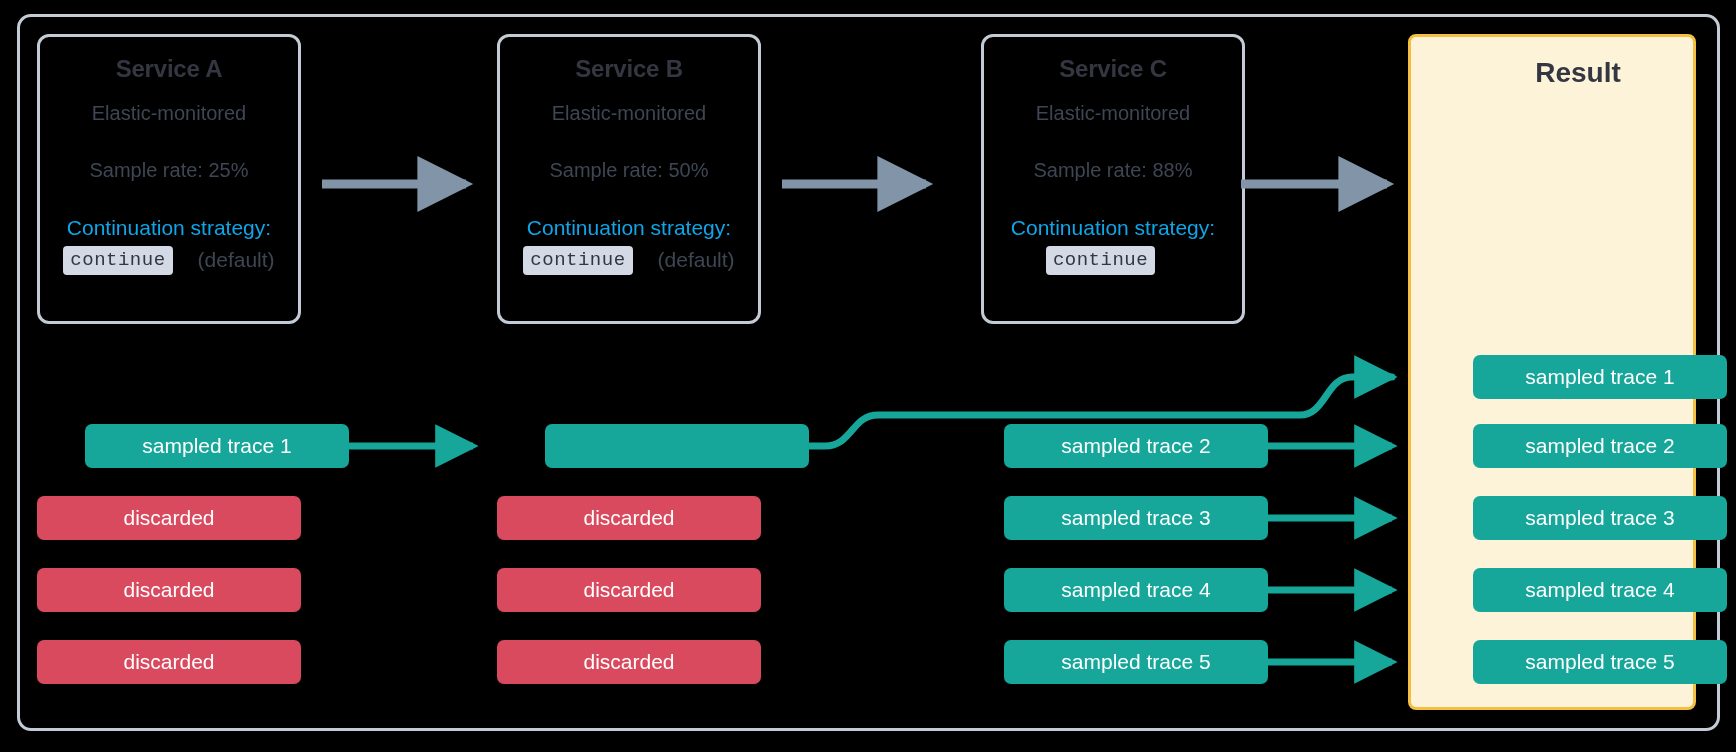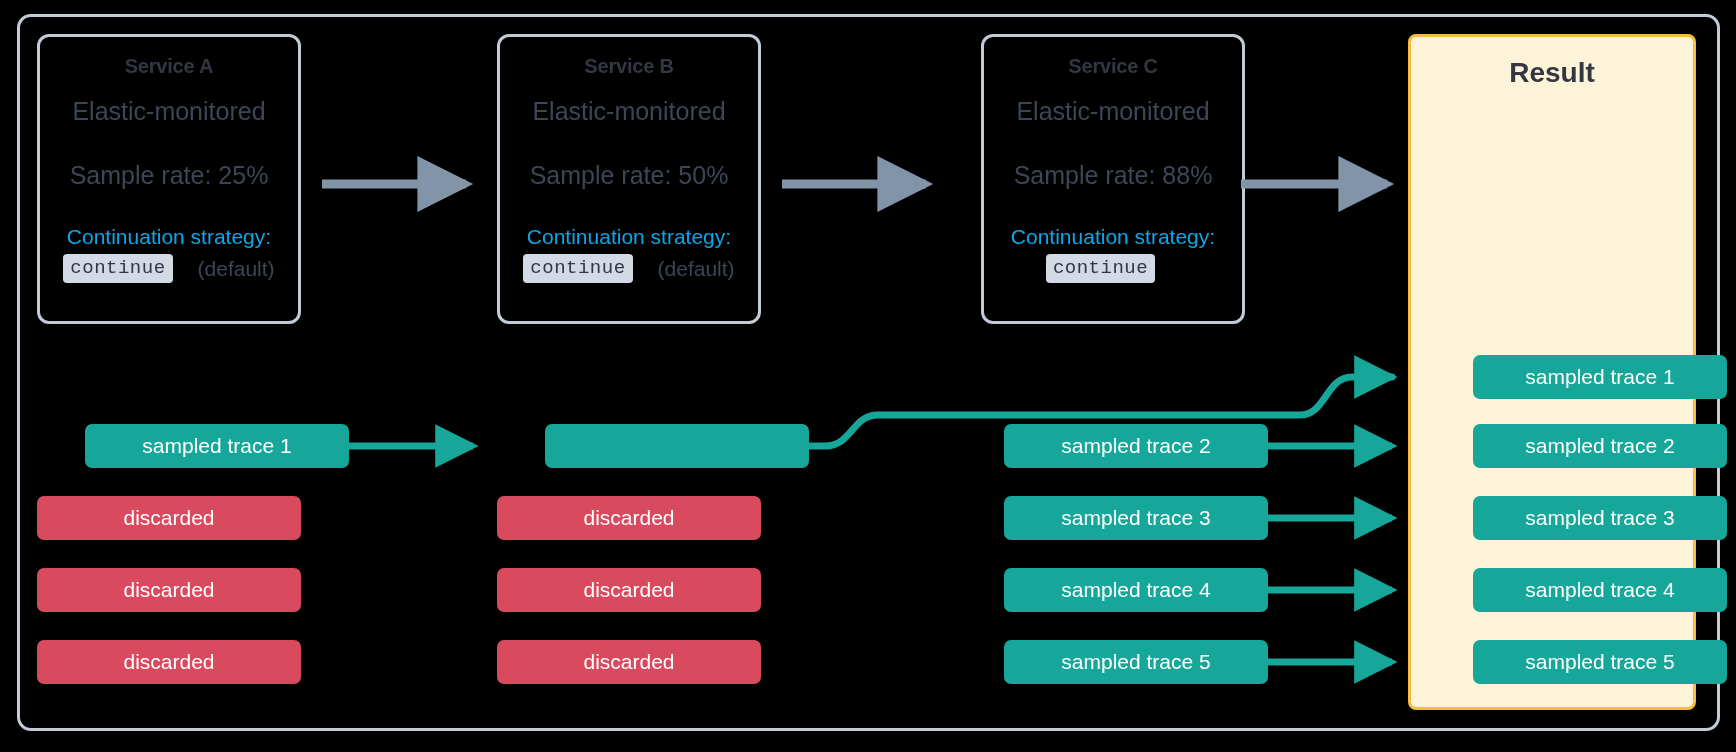--- a/index.html
+++ b/index.html
@@ -40,28 +40,28 @@
     display: flex;
     flex-direction: column;
     align-items: center;
     padding-top: 18px;
   }
   .svc-a { left: 37px; }
   .svc-b { left: 497px; }
   .svc-c { left: 956px; margin-left: 25px; }
 
   .svc-title {
-    font-size: 20px;
+    font-size: 24px;
     font-weight: bold;
     color: #343741;
     letter-spacing: -0.2px;
     margin-bottom: 17px;
   }
   .svc-line {
-    font-size: 25px;
+    font-size: 20px;
     color: #3e4654;
     line-height: 1.35;
     text-align: center;
     margin-bottom: 0;
   }
   .svc-spacer-1 { height: 30px; }
   .svc-spacer-2 { height: 30px; }
   .svc-strategy {
     font-size: 21px;
     color: #0ea5e9;
@@ -103,20 +103,21 @@
   }
   #result-title {
     position: absolute;
     top: 20px;
     left: 0;
     width: 100%;
     text-align: center;
     font-size: 28px;
     font-weight: bold;
     color: #343741;
+    padding-left: 26px;
   }
 
   
   .bar {
     position: absolute;
     height: 44px;
     border-radius: 7px;
     display: flex;
     align-items: center;
     justify-content: center;

